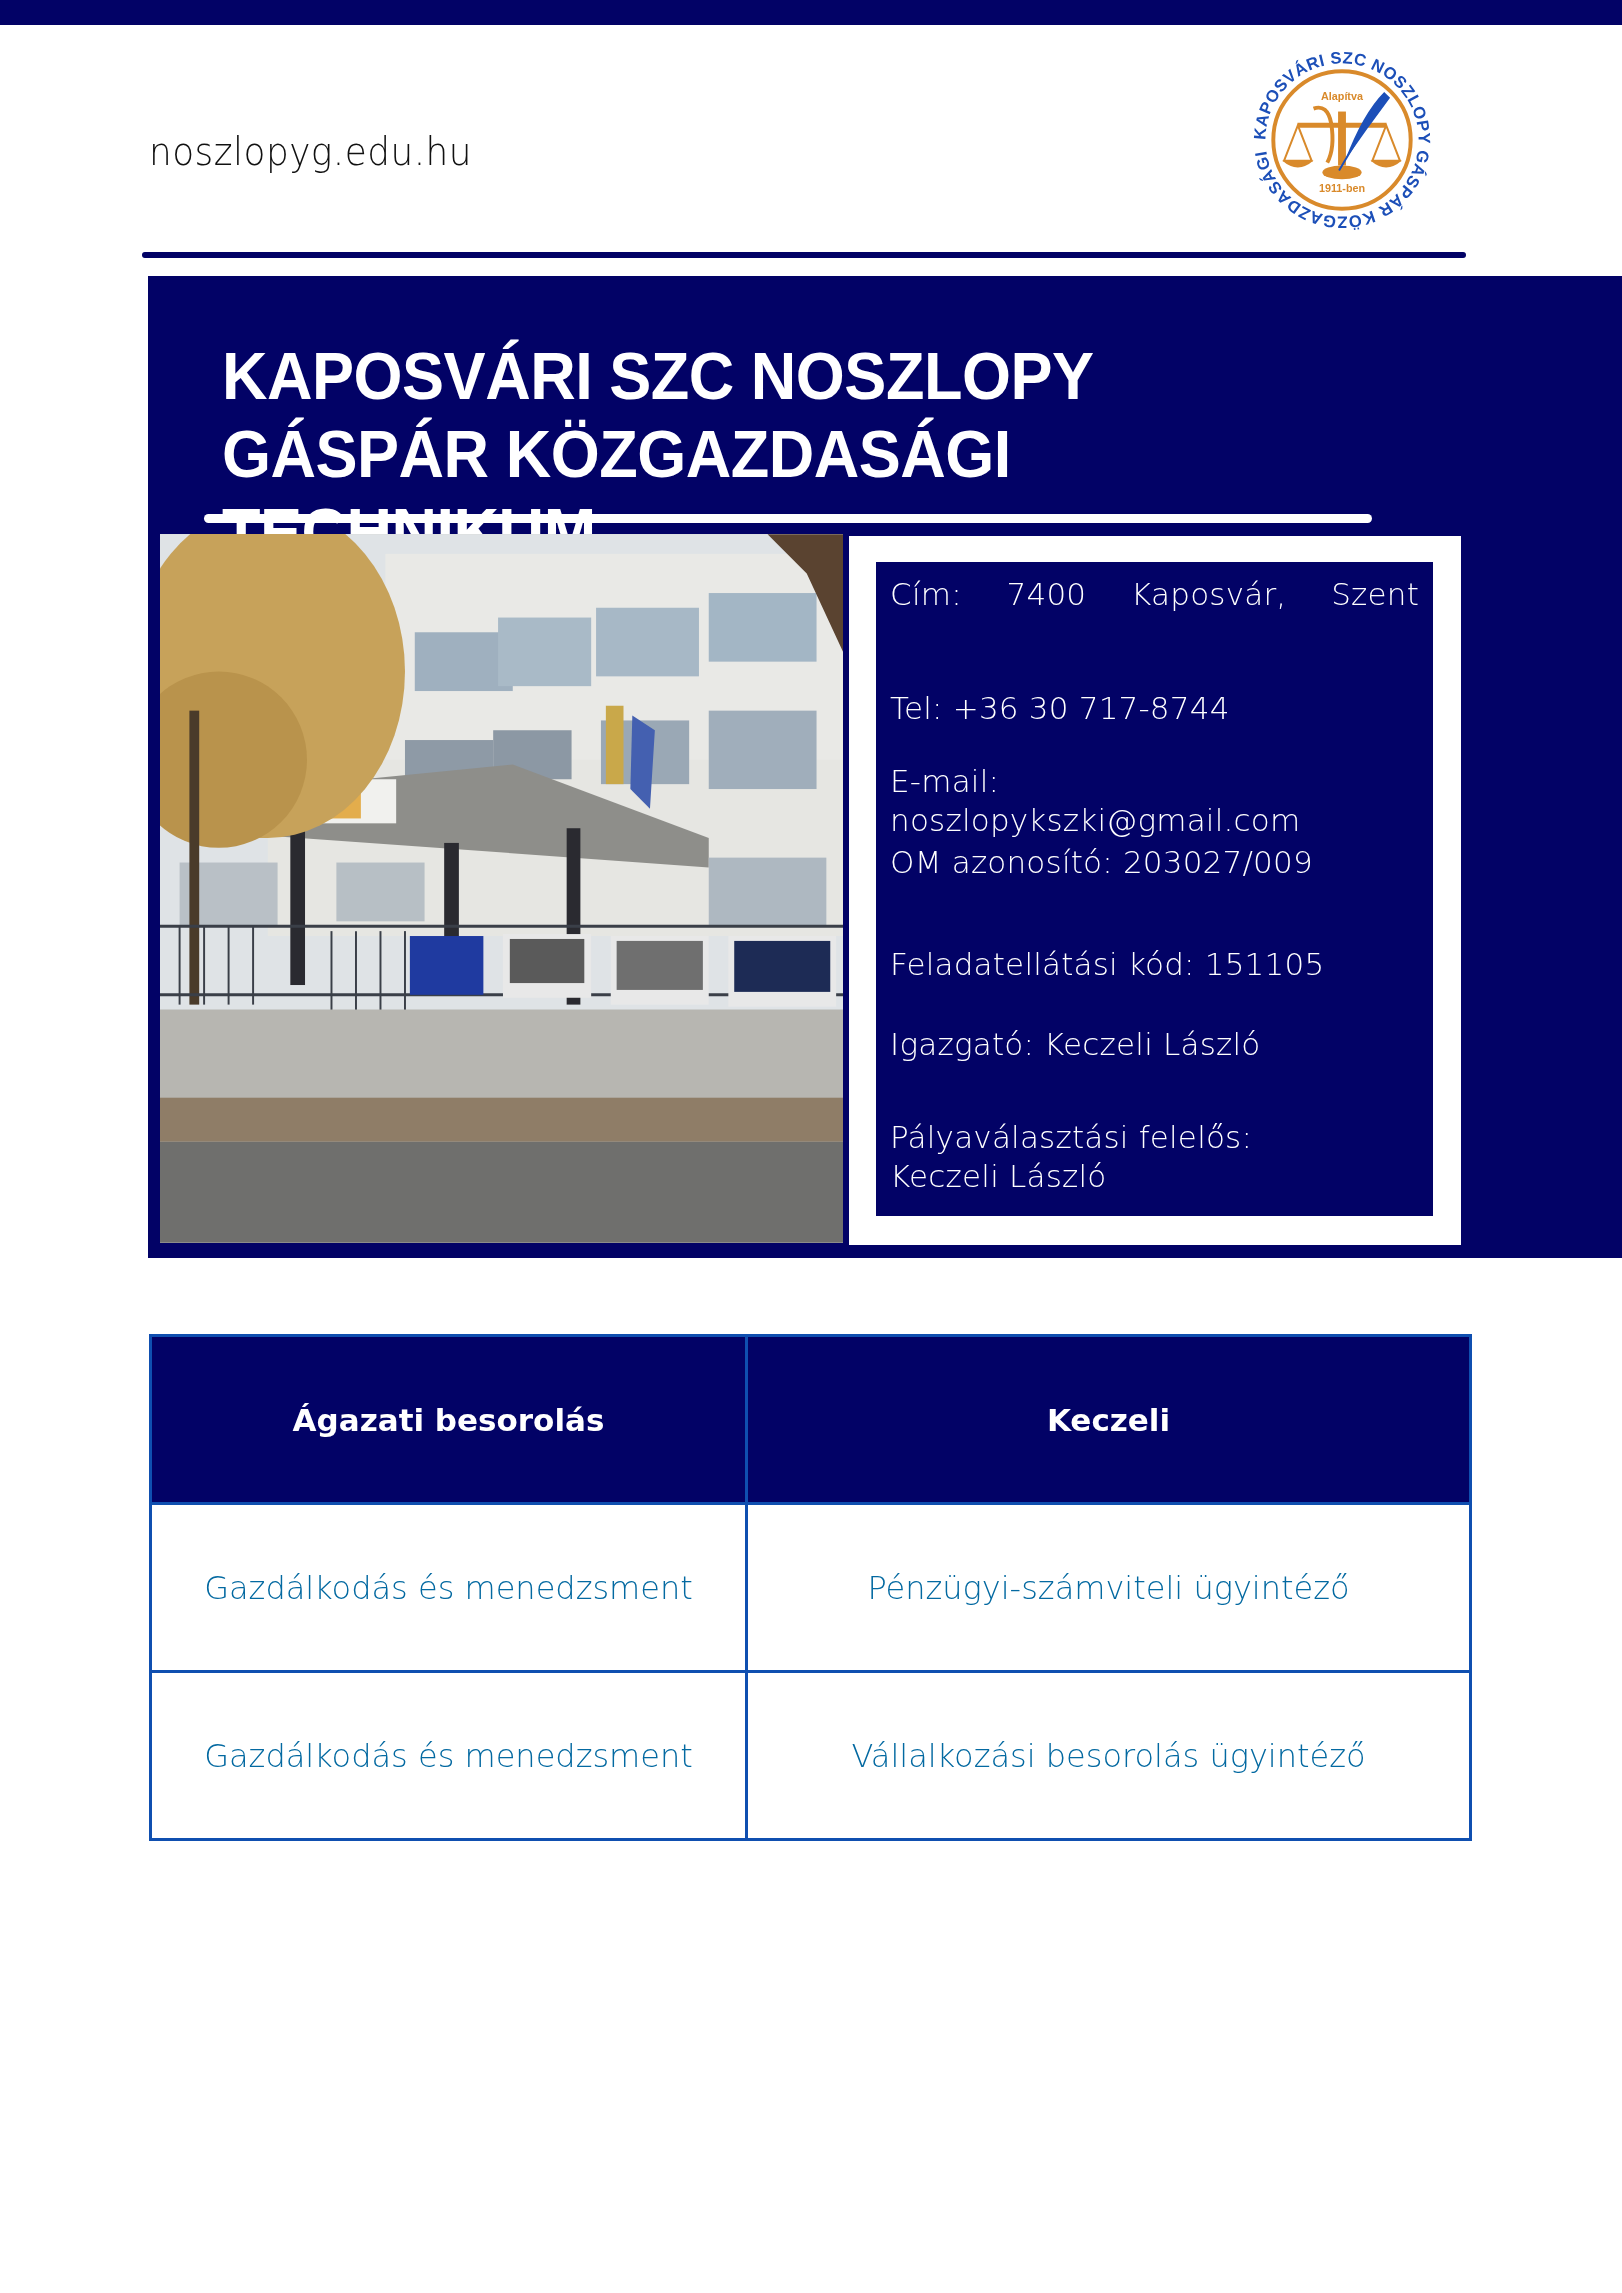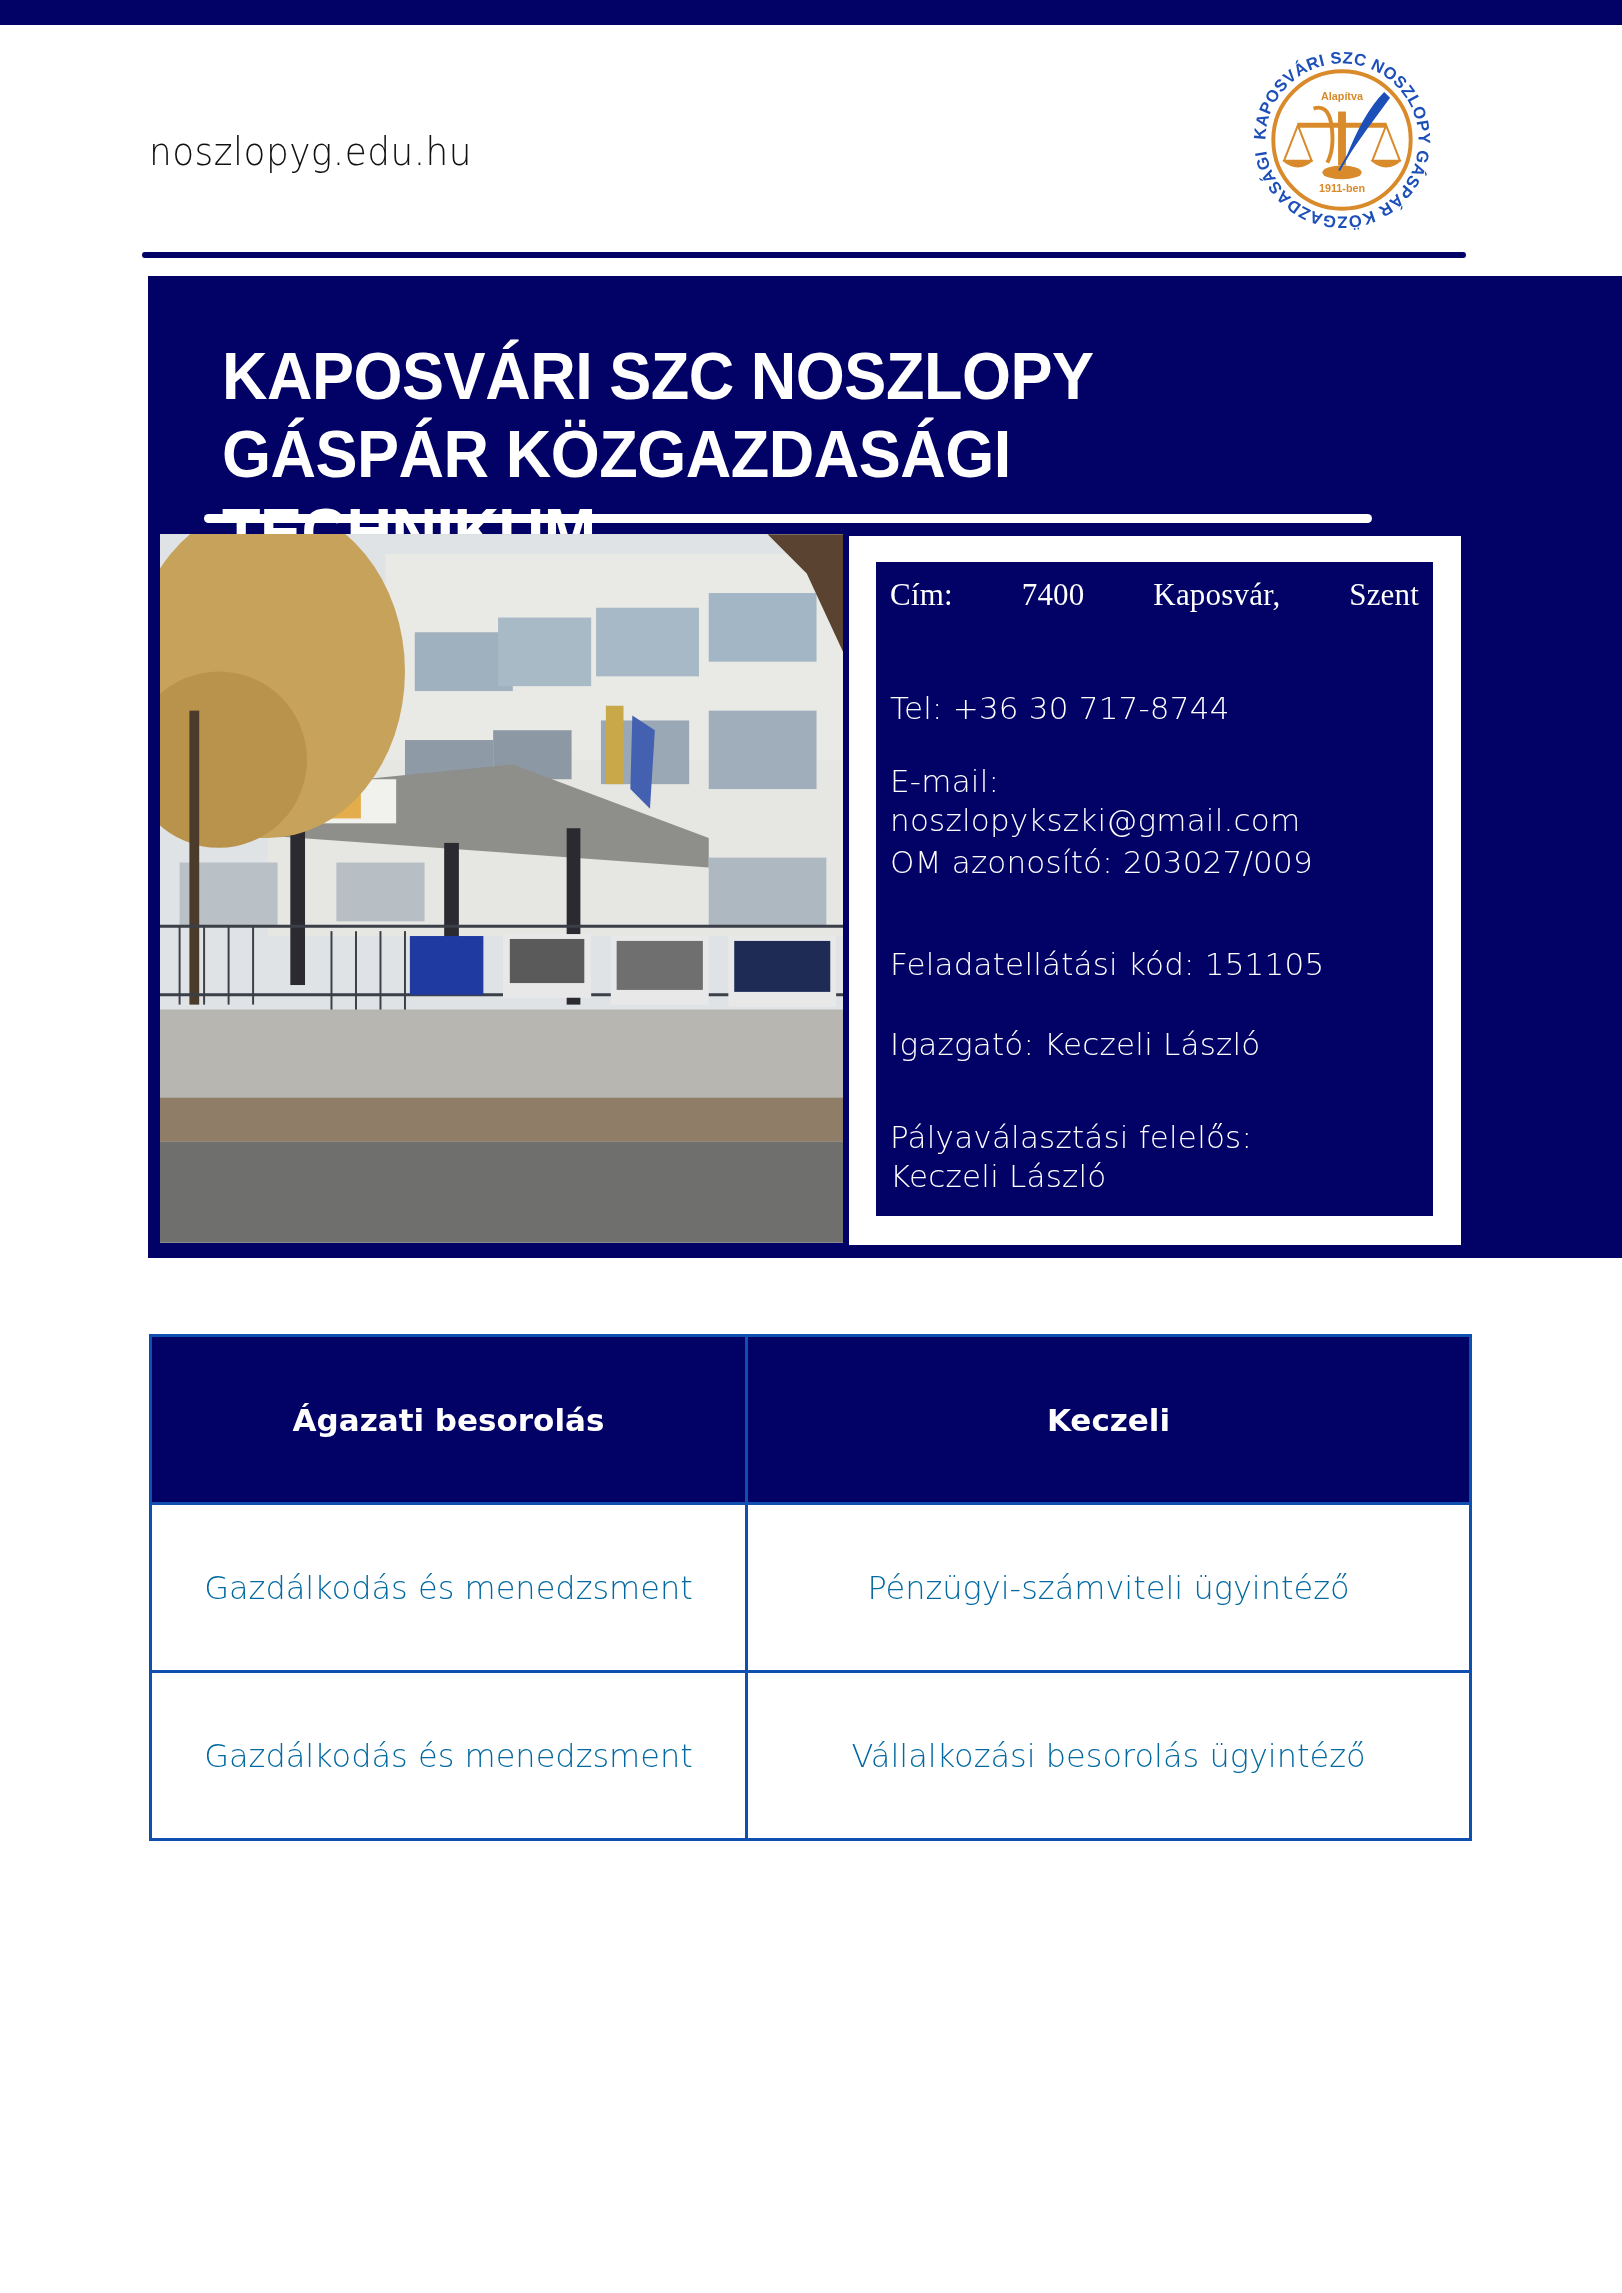--- a/index.html
+++ b/index.html
@@ -36,21 +36,21 @@
     background: #d8d8d4;
   }
   .info-panel {
     position: absolute; left: 701px; top: 260px; width: 612px; height: 709px; background: #ffffff;
   }
   .info-box {
     position: absolute; left: 27.4px; top: 25.5px; width: 557px; height: 654px; background: #020266;
     color: #ffffff; font-family: "DejaVu Sans", sans-serif; font-size: 31px; font-weight: 300;
   }
   .info-line { position: absolute; left: 13.7px; width: 529px; line-height: 39px; letter-spacing: 0.2px; }
-  .info-line.justify { text-align: justify; text-align-last: left; font-family: Liberation Serif, serif; }
+  .info-line.justify { text-align: justify; text-align-last: left; }
   .info-line span { display: block; }
 
   .table {
     position: absolute; left: 149px; top: 1334px; width: 1323px; border-collapse: collapse;
     font-family: "DejaVu Sans", sans-serif;
   }
   .table th, .table td {
     border: 3.9px solid #0f4fb0; text-align: center; vertical-align: middle;
   }
   .table th {

